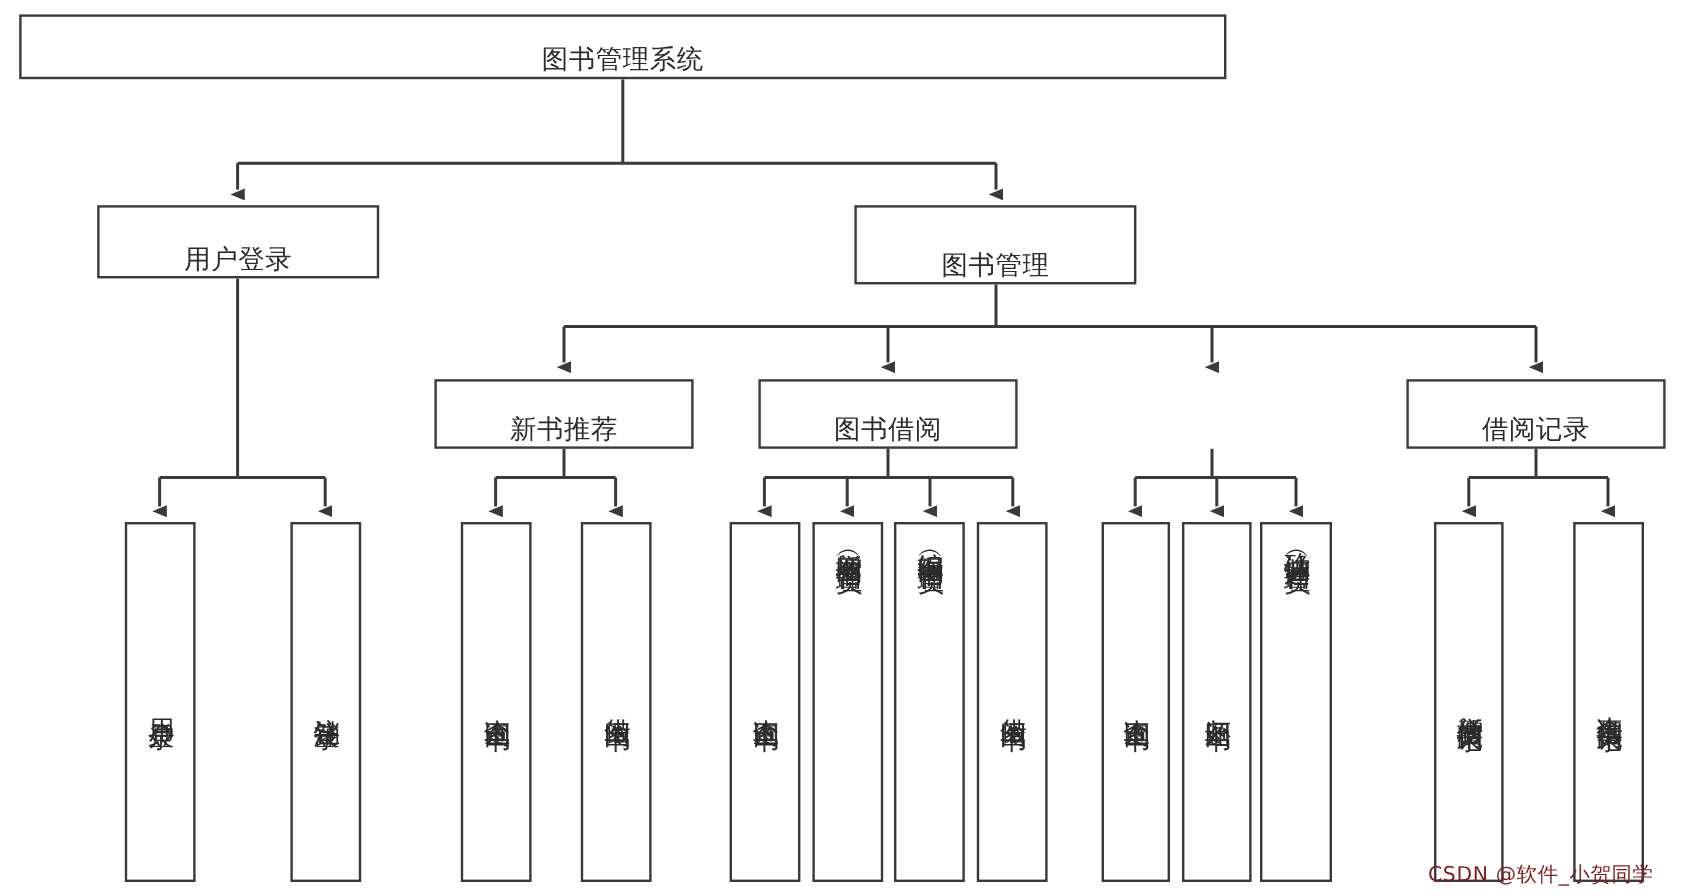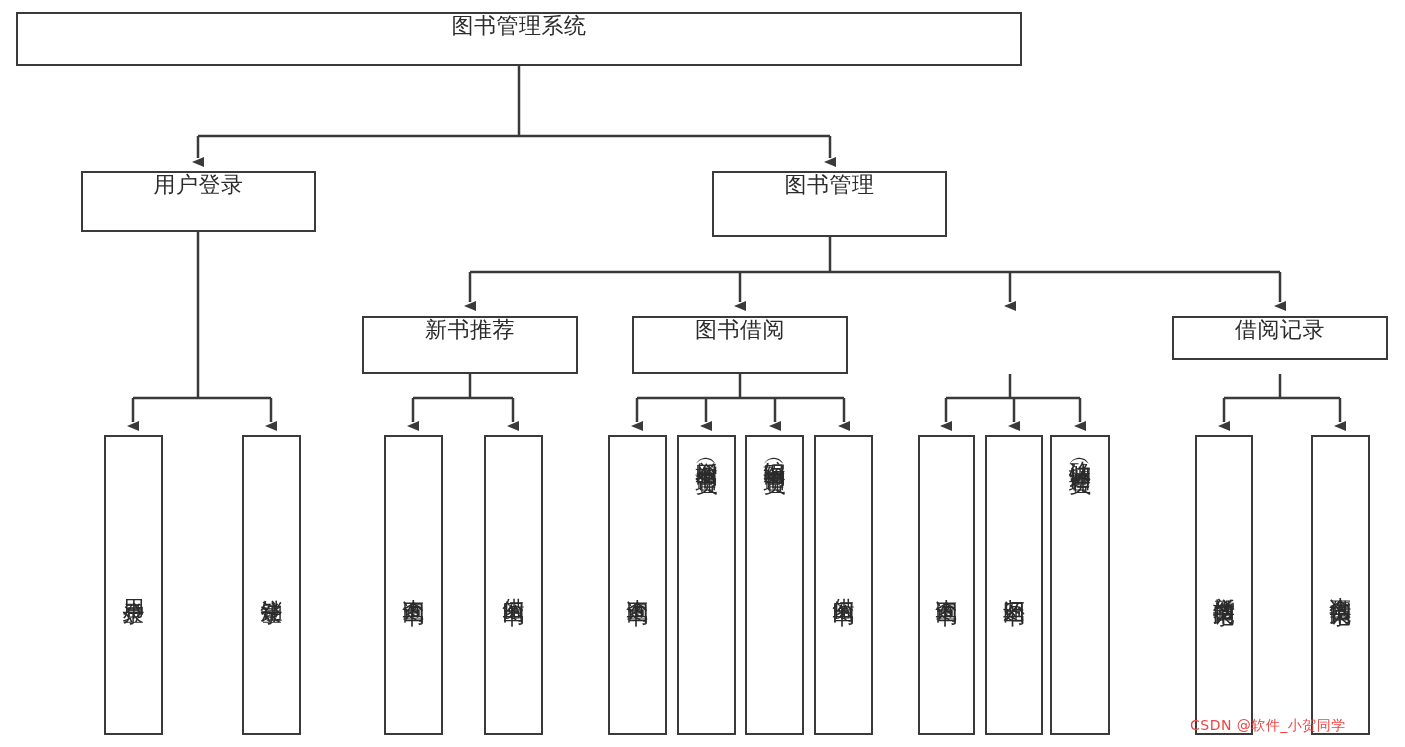--- a/index.html
+++ b/index.html
@@ -24,21 +24,21 @@
     width: 1405px;
     height: 747px;
     pointer-events: none;
   }
   .node {
     position: absolute;
     box-sizing: border-box;
     background: #ffffff;
     border: 2px solid #3a3a3a;
     display: flex;
-    align-items: flex-start;
+    align-items: flex-end;
     justify-content: center;
     color: #2b2b2b;
   }
   .node .lbl {
     display: block;
     text-align: center;
     line-height: 1.12;
     white-space: nowrap;
   }
   
@@ -60,22 +60,22 @@
     line-height: 1.0;
     letter-spacing: 2px;
     white-space: nowrap;
   }
   .node.vert.centered {
     align-items: center;
     padding-top: 0;
   }
   .watermark {
     position: absolute;
-    font-size: 14px;
-    color: #ef4444;
+    font-size: 17px;
+    color: #7f1d1d;
     white-space: nowrap;
     letter-spacing: 0.5px;
   }
 </style>
 </head>
 <body>
 
 <div id="canvas">
 
   <svg class="edges" viewBox="0 0 1405 747">
@@ -142,21 +142,21 @@
 
   <div class="node horiz" style="left:632px; top:316px; width:216px; height:58px;">
     <span class="lbl">图书借阅</span>
   </div>
 
   <div class="node horiz" style="left:362px; top:316px; width:216px; height:58px;">
     <span class="lbl">新书推荐</span>
   </div>
 
 
-  <div class="node horiz" style="left:1172px; top:316px; width:216px; height:44px;">
+  <div class="node horiz" style="left:1172px; top:316px; width:216px; height:58px;">
     <span class="lbl">借阅记录</span>
   </div>
 
   <div class="node vert centered" style="left:104px; top:435px; width:59px; height:300px;">
     <span class="lbl">用户登录</span>
   </div>
 
   <div class="node vert centered" style="left:242px; top:435px; width:59px; height:300px;">
     <span class="lbl">注销登录</span>
   </div>

